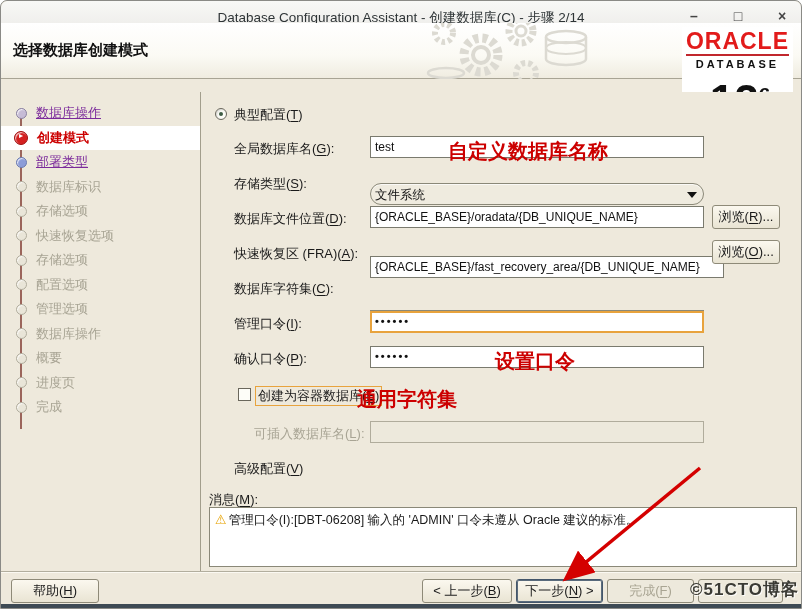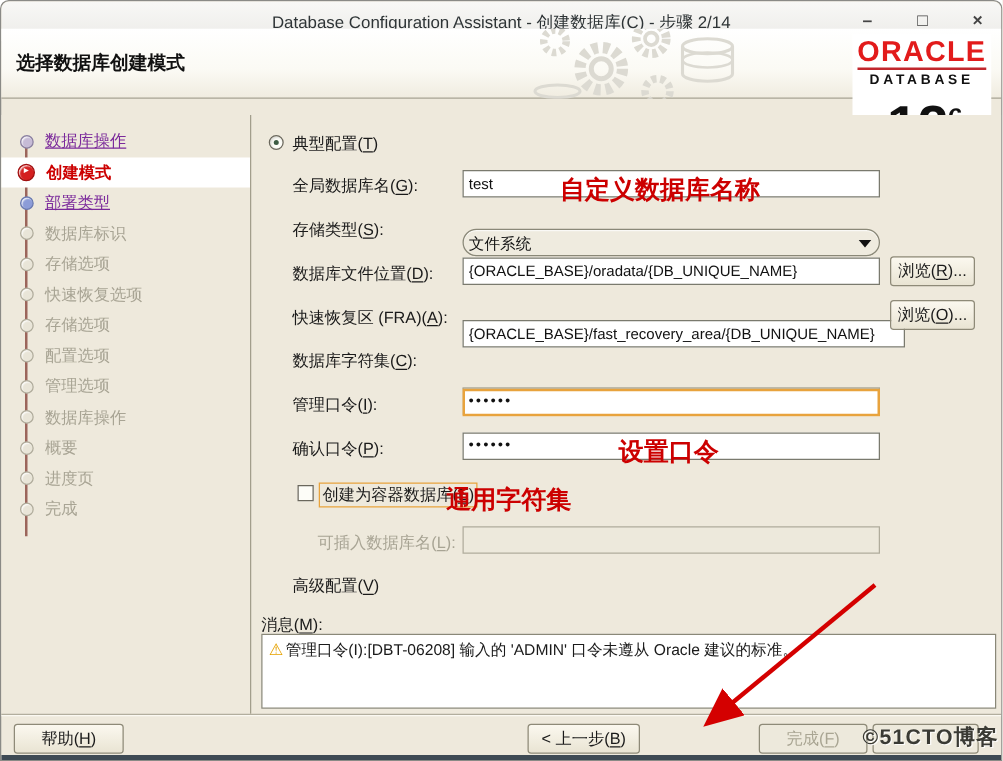--- a/index.html
+++ b/index.html
@@ -236,20 +236,21 @@
   <div class="abs lbl" style="left:233px; top:459px;">高级配置(<u>V</u>)</div>
 
   <div class="abs lbl" style="left:208px; top:490px;">消息(<u>M</u>):</div>
   <div class="abs msgbox" style="left:208px; top:506px; width:588px; height:60px;">
     <span class="warn">⚠</span><span>管理口令(I):[DBT-06208] 输入的 'ADMIN' 口令未遵从 Oracle 建议的标准。</span>
   </div>
 
   <div class="footer-sep"></div>
   <div class="abs btn" style="left:10px; top:578px; width:88px;">帮助(<u>H</u>)</div>
   <div class="abs btn" style="left:421px; top:578px; width:90px;">&lt; 上一步(<u>B</u>)</div>
+  <div class="abs btn focus" style="left:515px; top:578px; width:87px;">下一步(<u>N</u>) &gt;</div>
   <div class="abs btn dis" style="left:606px; top:578px; width:87px;">完成(<u>F</u>)</div>
   <div class="abs btn dis" style="left:697px; top:578px; width:85px;"></div>
   <div class="watermark">©51CTO博客</div>
   <div class="bottom-strip"></div>
 
   <svg class="overlay" width="802" height="609" viewBox="0 0 802 609">
     <defs>
       <marker id="ah" markerWidth="10" markerHeight="8" refX="7" refY="4" orient="auto">
         <path d="M0,0 L9,4 L0,8 z" fill="#D40000"></path>
       </marker>

